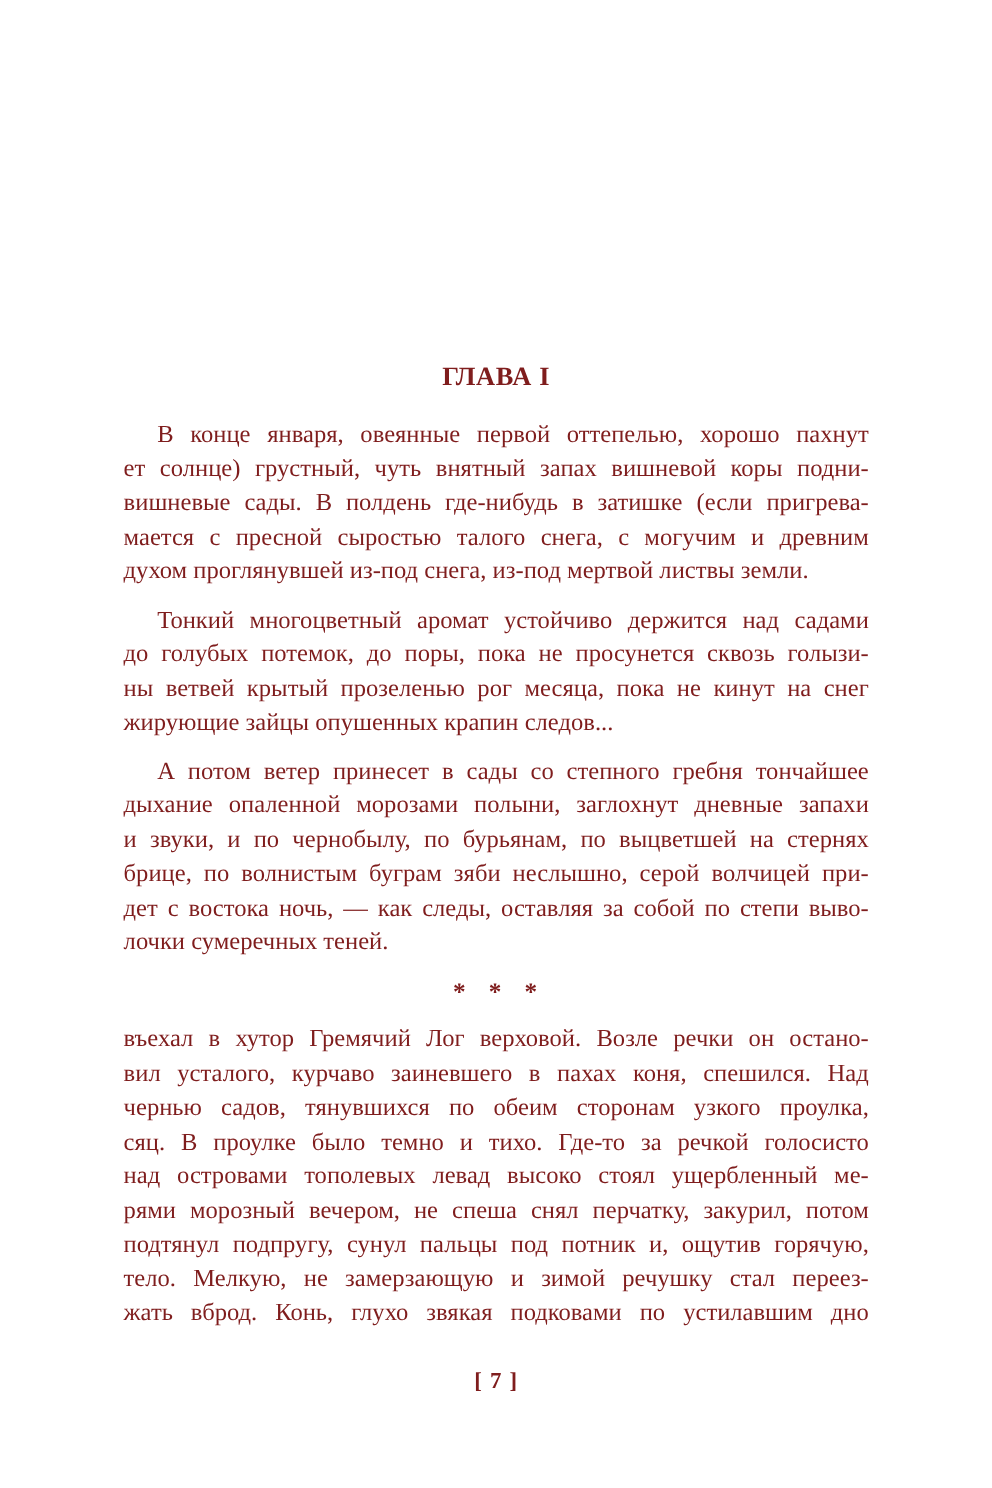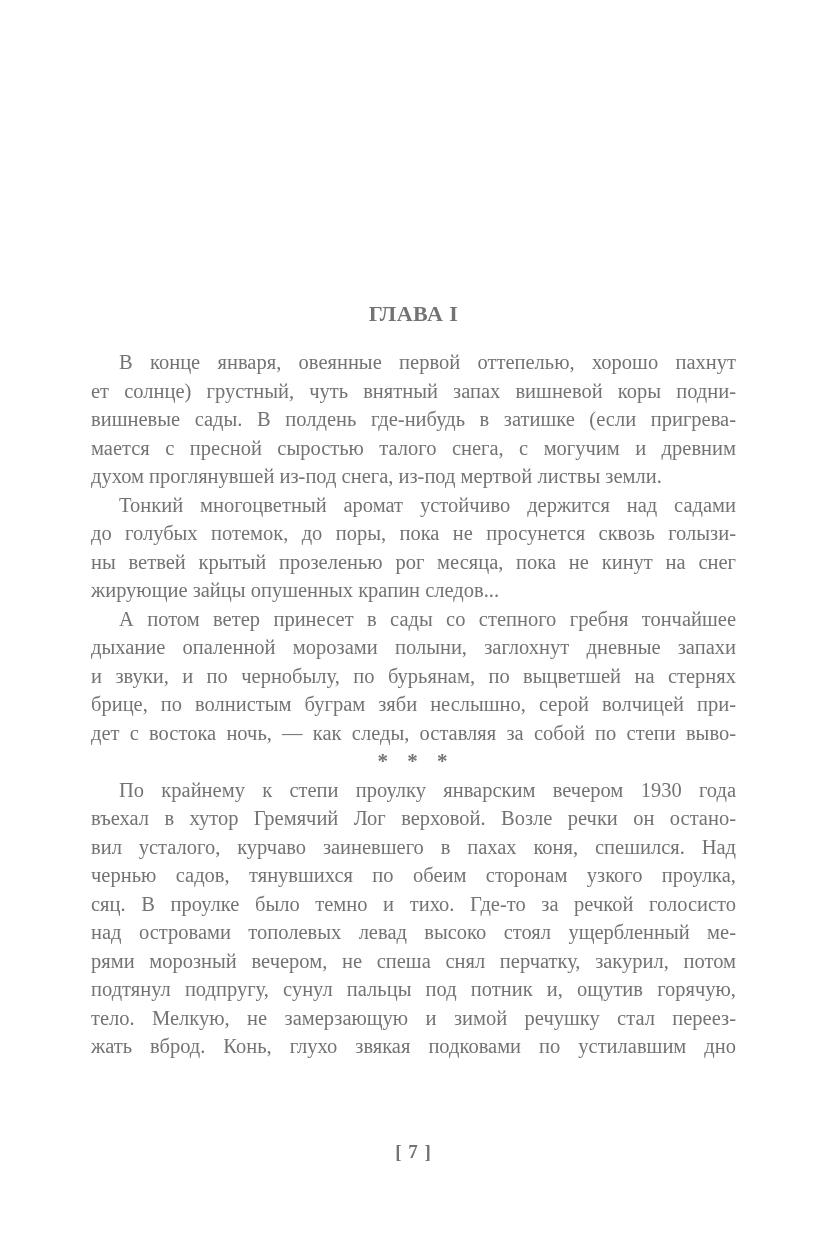--- a/index.html
+++ b/index.html
@@ -2,38 +2,38 @@
 <html><head>
 <meta charset="utf-8">
 <style>
   html, body { margin: 0; padding: 0; background: #ffffff; }
   .page {
     position: relative;
     width: 827px;
     height: 1240px;
     background: #ffffff;
     font-family: "Liberation Serif", "DejaVu Serif", serif;
-    color: #737373;
+    color: #7f1d1d;
     overflow: hidden;
   }
   .content {
     position: absolute;
     left: 91px;
     top: 300px;
     width: 645px;
   }
   .chapter-title {
     font-size: 22px;
     font-weight: bold;
     text-align: center;
     letter-spacing: 0.5px;
     line-height: 28px;
     margin: 0 0 20px 0;
   }
-  .paragraph { margin: 0; }
+  .paragraph { margin: 12px; }
   .line {
     font-size: 20.5px;
     line-height: 28.5px;
     text-align: justify;
     text-align-last: justify;
     white-space: normal;
   }
   .line.first { text-indent: 28px; }
   .line.last { text-align-last: left; }
   .separator {
@@ -74,24 +74,24 @@
           <div class="line">до голубых потемок, до поры, пока не просунется сквозь голызи-</div>
           <div class="line">ны ветвей крытый прозеленью рог месяца, пока не кинут на снег</div>
           <div class="line last">жирующие зайцы опушенных крапин следов...</div>
         </div>
         <div class="paragraph">
           <div class="line first">А потом ветер принесет в сады со степного гребня тончайшее</div>
           <div class="line">дыхание опаленной морозами полыни, заглохнут дневные запахи</div>
           <div class="line">и звуки, и по чернобылу, по бурьянам, по выцветшей на стернях</div>
           <div class="line">брице, по волнистым буграм зяби неслышно, серой волчицей при-</div>
           <div class="line">дет с востока ночь, — как следы, оставляя за собой по степи выво-</div>
+          <div class="line last">лочки сумеречных теней.</div>
         </div>
         <div class="separator">* * *</div>
         <div class="paragraph">
-          <div class="line first">По крайнему к степи проулку январским вечером 1930 года</div>
           <div class="line">въехал в хутор Гремячий Лог верховой. Возле речки он остано-</div>
           <div class="line">вил усталого, курчаво заиневшего в пахах коня, спешился. Над</div>
           <div class="line">чернью садов, тянувшихся по обеим сторонам узкого проулка,</div>
           <div class="line">сяц. В проулке было темно и тихо. Где-то за речкой голосисто</div>
           <div class="line">над островами тополевых левад высоко стоял ущербленный ме-</div>
           <div class="line">рями морозный вечером, не спеша снял перчатку, закурил, потом</div>
           <div class="line">подтянул подпругу, сунул пальцы под потник и, ощутив горячую,</div>
           <div class="line">тело. Мелкую, не замерзающую и зимой речушку стал переез-</div>
           <div class="line">жать вброд. Конь, глухо звякая подковами по устилавшим дно</div>
         </div>

